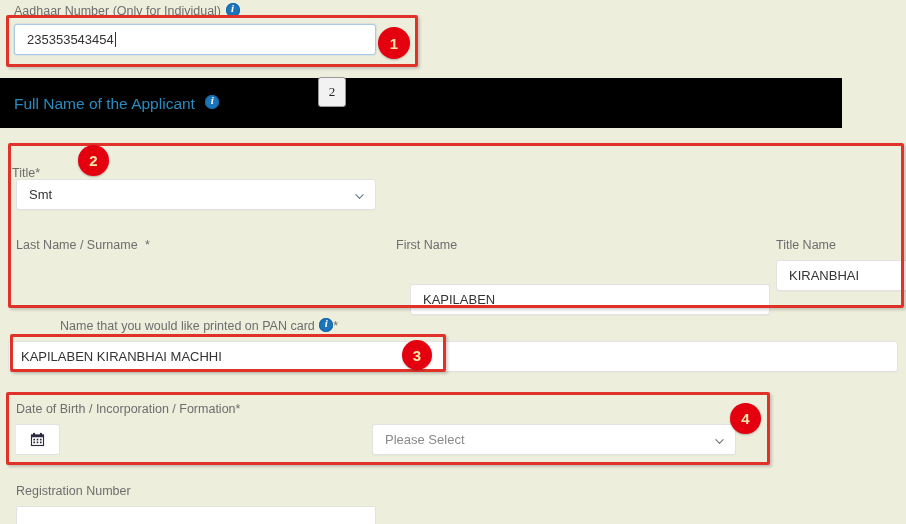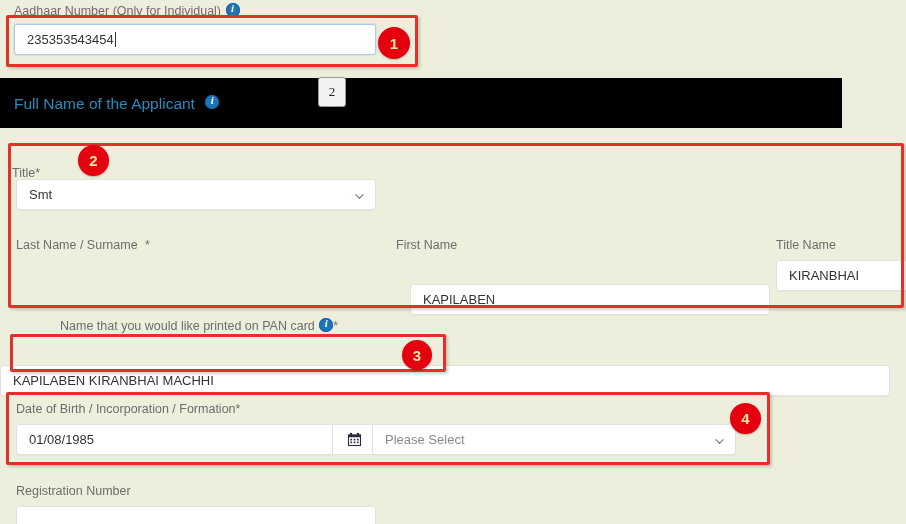--- a/index.html
+++ b/index.html
@@ -131,31 +131,28 @@
     <span class="label">Title Name</span>
   </div>
   <div class="field" style="position:absolute;left:776px;top:260px;width:360px;border-radius:3px 0 0 3px;">
     <span class="val">KIRANBHAI</span>
   </div>
 
   <div style="position:absolute;left:16px;top:316px;margin-left:44px;">
     <span class="label">Name that you would like printed on PAN card</span>
     <span class="info"></span><span class="label star">*</span>
   </div>
-  <div class="field" style="position:absolute;left:0;top:341px;width:890px;margin-top:24px;">
+  <div class="field" style="position:absolute;left:8px;top:341px;width:890px;">
     <span class="val">KAPILABEN KIRANBHAI MACHHI</span>
   </div>
 
   <div style="position:absolute;left:16px;top:399px;">
     <span class="label">Date of Birth / Incorporation / Formation</span><span class="label star">*</span>
   </div>
   <div style="position:absolute;left:16px;top:424px;display:flex;">
-    <div class="field" style="width:317px;border-radius:3px 0 0 3px;">
-      <span class="val">01/08/1985</span>
-    </div>
     <div class="calbtn">
       <svg width="15" height="15" viewBox="0 0 16 16">
         <rect x="1" y="2.5" width="14" height="12.5" fill="#2b2b3d"></rect>
         <rect x="2.2" y="5.6" width="11.6" height="8.2" fill="#ffffff"></rect>
         <rect x="3.2" y="1" width="2.2" height="3" fill="#2b2b3d"></rect>
         <rect x="10.6" y="1" width="2.2" height="3" fill="#2b2b3d"></rect>
         <rect x="3.6" y="7.2" width="1.8" height="1.8" fill="#2b2b3d"></rect>
         <rect x="7.1" y="7.2" width="1.8" height="1.8" fill="#2b2b3d"></rect>
         <rect x="10.6" y="7.2" width="1.8" height="1.8" fill="#2b2b3d"></rect>
         <rect x="3.6" y="10.2" width="1.8" height="1.8" fill="#2b2b3d"></rect>

